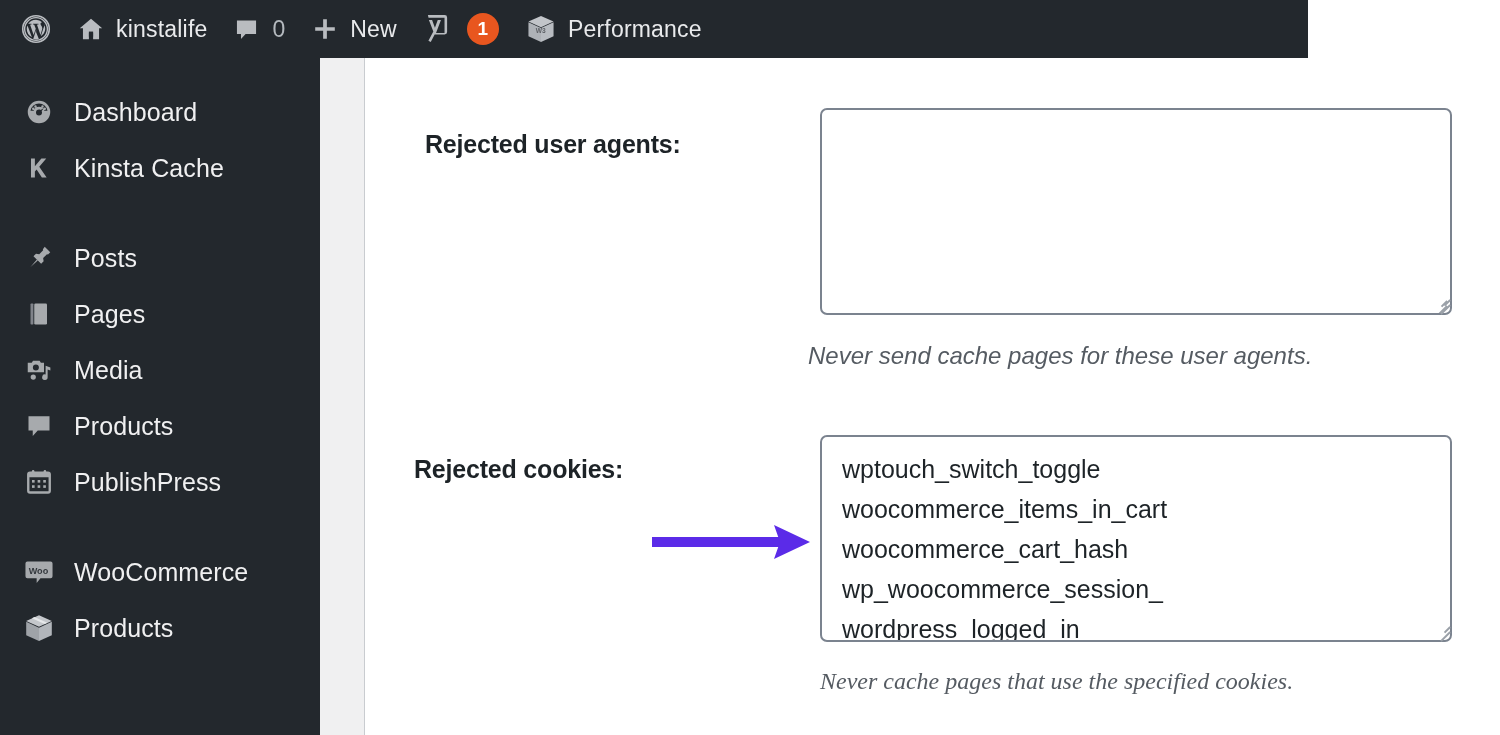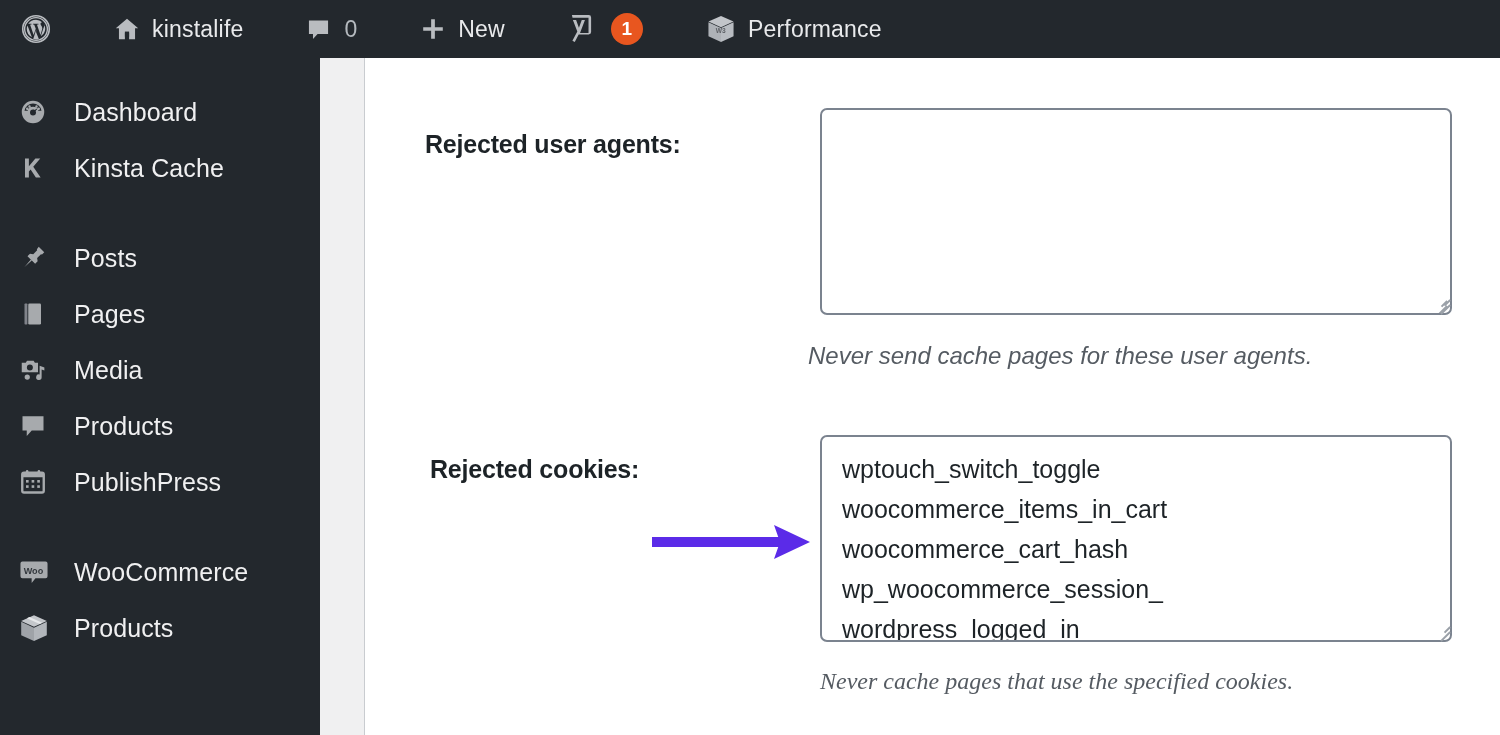--- a/index.html
+++ b/index.html
@@ -8,26 +8,25 @@
     font-family: "Liberation Sans", sans-serif;
     background: #ffffff;
     overflow: hidden;
   }
 
   #root { position: relative; width: 1500px; height: 735px; }
 
   
   #adminbar {
     position: absolute; top: 0; left: 0;
-    width: 1500px; height: 58px;
+    width: 1308px; height: 58px;
     background: #23282d;
     display: flex; align-items: flex-end;
     padding-left: 8px;
     z-index: 5;
-    gap: 36px;
   }
   .ab-item {
     display: flex; align-items: center;
     height: 58px;
     padding: 0 13px;
     color: #e9eaec;
     font-size: 23px;
     cursor: pointer;
     white-space: nowrap;
   }
@@ -55,21 +54,21 @@
   .menu-item {
     display: flex; align-items: center;
     height: 56px;
     padding-left: 18px;
     color: #f0f0f1;
     font-size: 25px;
     cursor: pointer;
   }
   .menu-item .m-ico {
     width: 42px; min-width: 42px;
-    display: flex; align-items: center; 
+    display: flex; align-items: center; justify-content: center;
     color: #22c55e;
   }
   .menu-item .m-label { margin-left: 14px; letter-spacing: .1px; }
   .menu-gap { height: 34px; }
 
   
   #gutter {
     position: absolute; top: 58px; left: 320px;
     width: 45px; height: 677px;
     background: #f0f0f1;
@@ -308,21 +307,21 @@
     <div class="field-label" style="top:72px; left:18px;">Rejected user agents:</div>
 
     <div class="ta-box" style="top:50px; left:454px; width:632px; height:207px;"><span class="resize-grip"><i></i><i></i></span></div>
     <span class="resize-grip" style="top:234px; left:1066px;">
         <i></i>
         <i></i>
       </span>
 
     <div class="help-text" style="top:284px; left:442px;">Never send cache pages for these user agents.</div>
 
-    <div class="field-label" style="top:397px; left:23px;">Rejected cookies:</div>
+    <div class="field-label" style="top:397px; left:7px;">Rejected cookies:</div>
 
     <div class="ta-box" style="top:377px; left:454px; width:632px; height:207px;">wptouch_switch_toggle
 woocommerce_items_in_cart
 woocommerce_cart_hash
 wp_woocommerce_session_
 wordpress_logged_in</div>
     <span class="resize-grip" style="top:561px; left:1066px;">
         <i></i>
         <i></i>
       </span>

